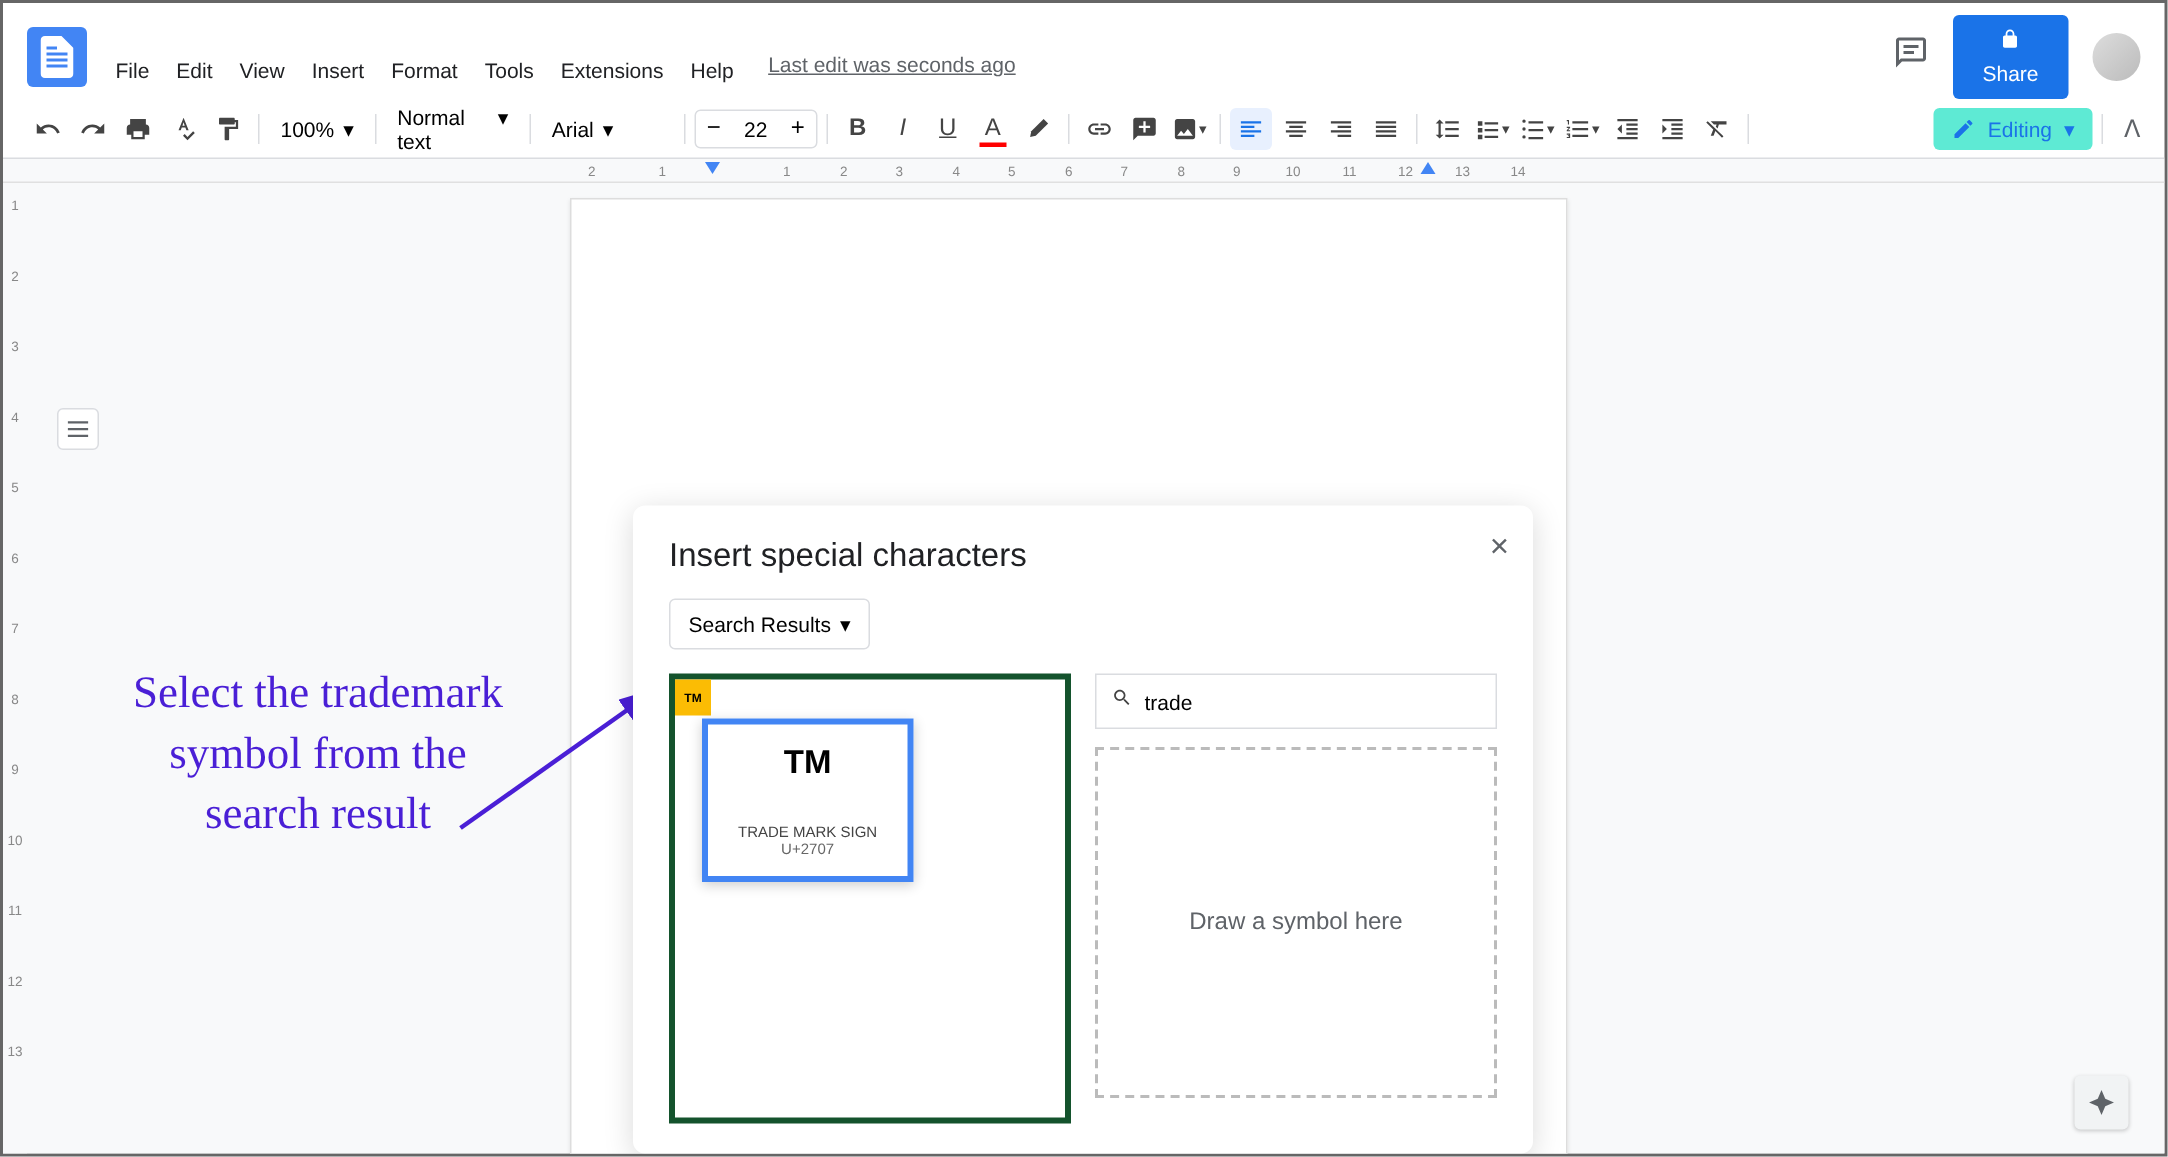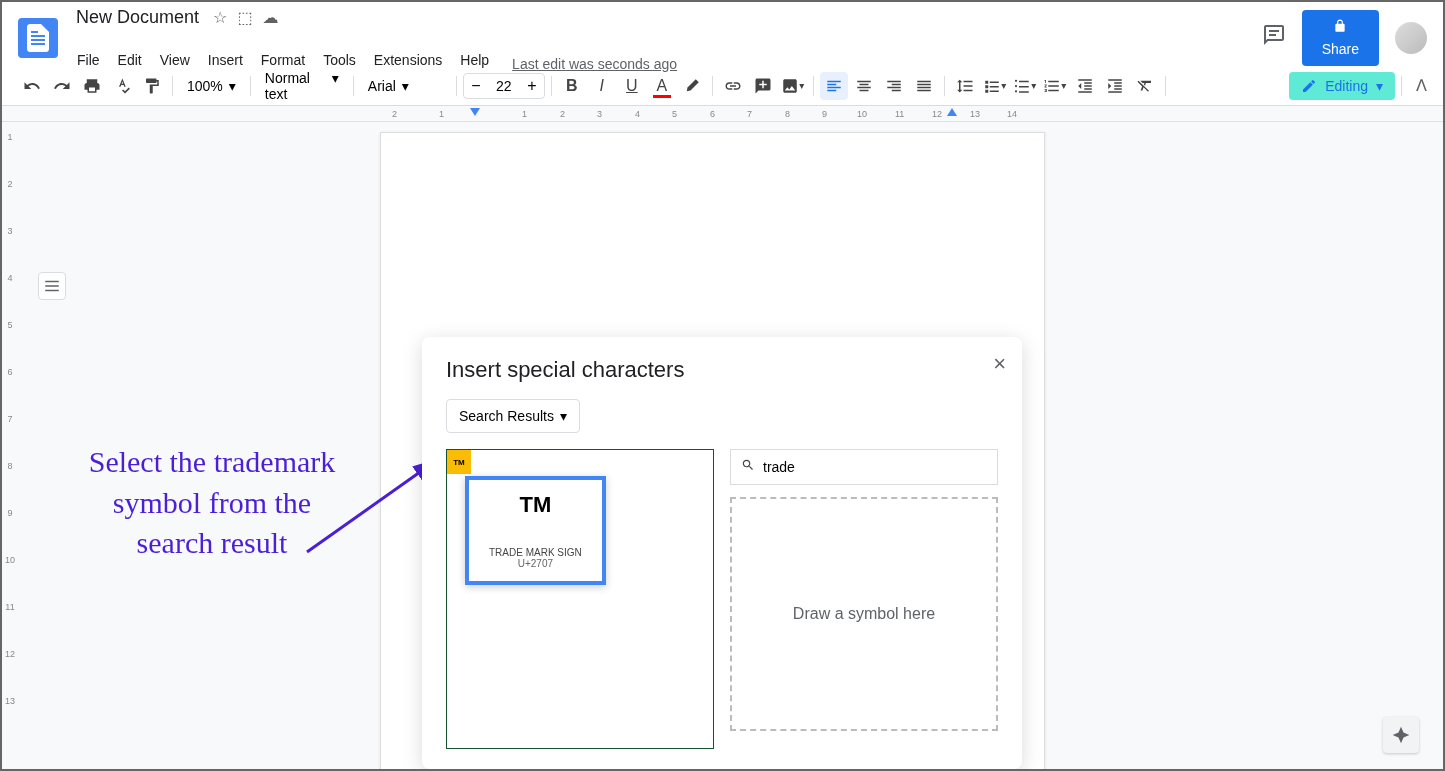--- a/index.html
+++ b/index.html
@@ -7,21 +7,21 @@
 
 
 .header { display: flex; align-items: center; padding: 8px 16px 0 16px; height: 64px; }
 .docs-icon { width: 40px; height: 40px; background: #4285f4; border-radius: 4px; display: flex; align-items: center; justify-content: center; margin-right: 12px; }
 .docs-icon svg { fill: white; }
 .header-main { flex: 1; }
 .title-row { display: flex; align-items: center; gap: 8px; }
 .doc-title { font-size: 18px; color: #202124; padding: 2px 6px; }
 .title-icons { display: flex; gap: 10px; color: #5f6368; }
 .title-icons span { cursor: pointer; font-size: 16px; }
-.menu-row { display: flex; gap: 4px; margin-top: 18px; align-items: flex-end; }
+.menu-row { display: flex; gap: 4px; margin-top: 18px; align-items: flex-start; }
 .menu-item { padding: 4px 7px; font-size: 14px; color: #202124; cursor: pointer; border-radius: 4px; }
 .last-edit { color: #5f6368; text-decoration: underline; font-size: 14px; margin-left: 12px; cursor: pointer; }
 .header-right { display: flex; align-items: center; gap: 16px; }
 .comment-icon { color: #5f6368; font-size: 22px; cursor: pointer; }
 .share-btn { background: #1a73e8; color: white; border: none; padding: 9px 20px; border-radius: 4px; font-size: 14px; font-weight: 500; cursor: pointer; display: flex; align-items: center; gap: 8px; flex-direction: column; }
 .avatar { width: 32px; height: 32px; border-radius: 50%; background: linear-gradient(135deg, #ddd, #bbb); }
 
 
 .toolbar { display: flex; align-items: center; padding: 4px 16px; border-bottom: 1px solid #dadce0; height: 40px; gap: 2px; }
 .tb-btn { width: 28px; height: 28px; display: flex; align-items: center; justify-content: center; cursor: pointer; border-radius: 4px; color: #444; }
@@ -48,21 +48,21 @@
 .vruler div { height: 47px; text-align: center; }
 .outline-btn { position: absolute; left: 36px; top: 150px; width: 28px; height: 28px; border: 1px solid #dadce0; border-radius: 4px; display: flex; align-items: center; justify-content: center; color: #5f6368; cursor: pointer; background: white; }
 .page { background: white; width: 665px; margin-left: 362px; margin-top: 10px; height: 900px; box-shadow: 0 1px 3px rgba(0,0,0,0.1); border: 1px solid #ddd; position: relative; }
 
 
 .dialog { position: absolute; left: 420px; top: 215px; width: 600px; background: white; border-radius: 8px; box-shadow: 0 4px 20px rgba(0,0,0,0.15); padding: 20px 24px; }
 .dialog-title { font-size: 22px; color: #202124; font-weight: 400; margin-bottom: 16px; }
 .dialog-close { position: absolute; right: 16px; top: 14px; font-size: 22px; color: #5f6368; cursor: pointer; }
 .search-results-btn { border: 1px solid #dadce0; padding: 8px 12px; border-radius: 4px; font-size: 14px; cursor: pointer; display: inline-flex; align-items: center; gap: 6px; margin-bottom: 16px; }
 .dialog-body { display: flex; gap: 16px; }
-.result-panel { width: 268px; height: 300px; border: 1px solid #14532d; position: relative; }
+.result-panel { width: 268px; height: 300px; border: 4px solid #14532d; position: relative; }
 .tm-result { position: absolute; left: 0; top: 0; width: 24px; height: 24px; background: #fbbc04; display: flex; align-items: center; justify-content: center; font-size: 8px; font-weight: bold; cursor: pointer; }
 .tm-tooltip { position: absolute; left: 18px; top: 26px; border: 4px solid #4285f4; background: white; padding: 12px 20px; text-align: center; box-shadow: 0 2px 8px rgba(0,0,0,0.2); }
 .tm-tooltip-symbol { font-size: 22px; font-weight: bold; margin-bottom: 8px; }
 .tm-tooltip-name { font-size: 10px; color: #444; margin-top: 29px; }
 .tm-tooltip-code { font-size: 10px; color: #666; }
 .search-panel { flex: 1; }
 .search-box { border: 1px solid #dadce0; padding: 8px 10px; display: flex; gap: 8px; margin-bottom: 12px; }
 .search-box input { border: none; outline: none; font-size: 14px; flex: 1; }
 .draw-box { border: 2px dashed #bbb; height: 234px; display: flex; align-items: center; justify-content: center; color: #5f6368; font-size: 16px; }
 
@@ -76,28 +76,20 @@
 </head>
 <body>
 
 <div class="header">
   <div class="docs-icon">
     <svg width="22" height="28" viewBox="0 0 22 28">
         <path d="M14 0H3C1.3 0 0 1.3 0 3v22c0 1.7 1.3 3 3 3h16c1.7 0 3-1.3 3-3V8l-8-8zM4 7h7v2H4V7zm14 14H4v-2h14v2zm0-4H4v-2h14v2zm0-4H4v-2h14v2z"></path>
       </svg>
   </div>
   <div class="header-main">
-    <div class="title-row">
-      <span class="doc-title">New Document</span>
-      <div class="title-icons">
-        <span>☆</span>
-        <span>⬚</span>
-        <span>☁</span>
-      </div>
-    </div>
     <div class="menu-row">
       <span class="menu-item">File</span>
       <span class="menu-item">Edit</span>
       <span class="menu-item">View</span>
       <span class="menu-item">Insert</span>
       <span class="menu-item">Format</span>
       <span class="menu-item">Tools</span>
       <span class="menu-item">Extensions</span>
       <span class="menu-item">Help</span>
       <span class="last-edit">Last edit was seconds ago</span>

